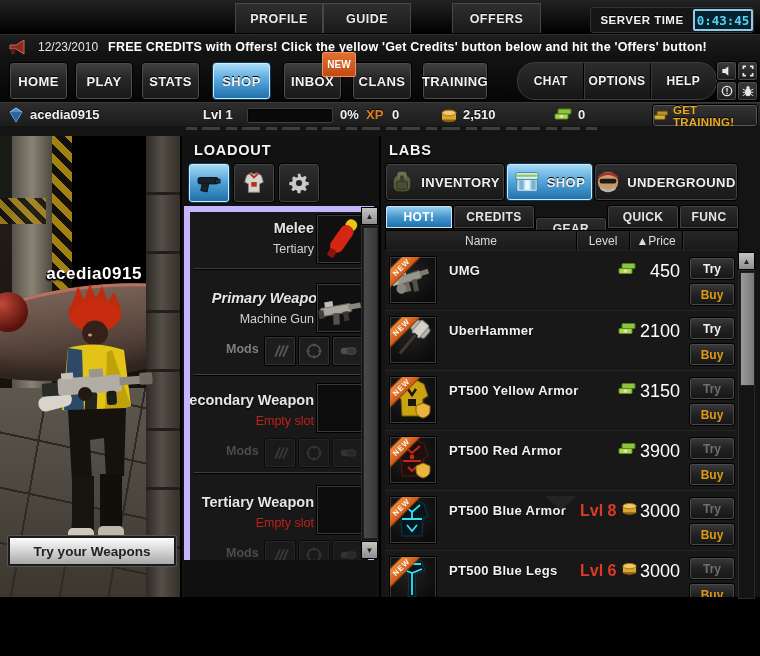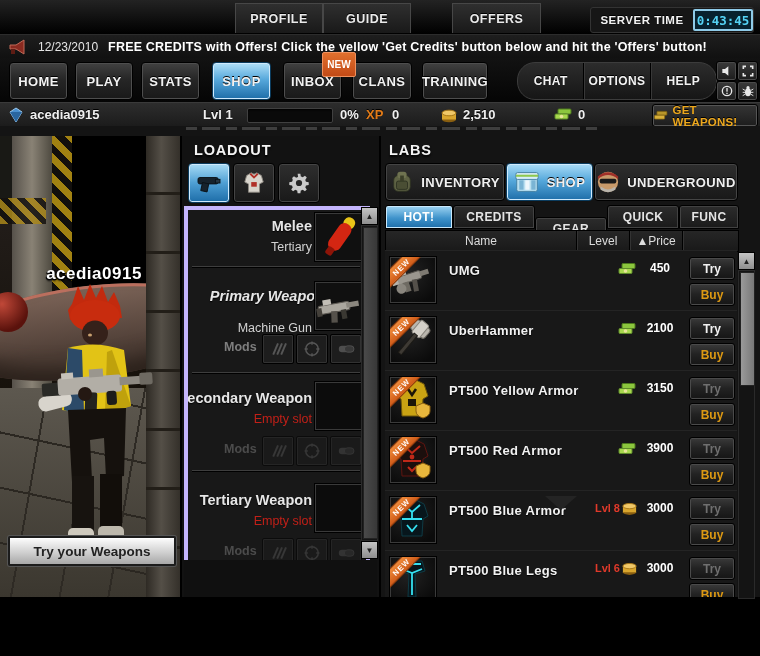--- a/index.html
+++ b/index.html
@@ -85,21 +85,21 @@
                color:#222;font-size:13.5px;font-weight:bold;display:flex;align-items:center;justify-content:center;cursor:pointer;}
 
   
   .panel-title{color:#f4f4f4;font-size:14.5px;font-weight:bold;letter-spacing:.8px;text-shadow:0 2px 2px #000;}
   .sq-tab{height:38px;border-radius:4px;background:linear-gradient(#2e2e2e,#191919);border:1px solid #000;
           box-shadow:inset 0 0 0 1px #444;display:flex;align-items:center;justify-content:center;cursor:pointer;}
   .sq-tab.active{background:linear-gradient(#a8dcf6,#4e9fd4 50%,#1d6da8);box-shadow:inset 0 0 0 1px #cfeafd;border-color:#0b3c5e;}
 
   
   .loadout{left:182px;top:0;width:197px;height:461px;background:#121212;}
-  .ld-list{left:2px;top:70px;width:178px;height:352px;background:#181818;border:4px solid #c4b5fd;overflow:hidden;}
+  .ld-list{left:2px;top:70px;width:178px;height:352px;background:#181818;border:6px solid #c4b5fd;overflow:hidden;}
   .ld-below{left:2px;top:424px;width:193px;height:37px;background:#101010;}
   .ld-title{color:#e6e6e6;font-size:14.5px;font-weight:bold;text-shadow:0 1px 1px #000;}
   .ld-item{color:#d2d2d2;font-size:12.5px;}
   .ld-empty{color:#c22018;font-size:12.5px;}
   .ld-thumb{width:48px;height:48px;background:#101010;border:1px solid #000;box-shadow:inset 0 0 0 1px #3a3a3a;}
   .ld-div{left:4px;width:168px;height:1px;background:#3e3e3e;box-shadow:0 1px 0 #000;}
   .mods-label{color:#7e7e7e;font-size:12.5px;font-weight:bold;}
   .mod-slot{width:30px;height:28px;background:#1d1d1d;border:1px solid #000;box-shadow:inset 0 0 0 1px #323232;border-radius:2px;
             display:flex;align-items:center;justify-content:center;}
   .mods-dim{opacity:.5;}
@@ -118,22 +118,22 @@
           box-shadow:inset 0 0 0 1px #424242;color:#e4e4e4;font-size:12px;font-weight:bold;letter-spacing:.4px;
           display:flex;align-items:center;justify-content:center;cursor:pointer;}
   .subtab.active{background:linear-gradient(#9ed4f2,#3f93cb 55%,#1d6da8);box-shadow:inset 0 0 0 1px #c9e8fb;color:#fff;}
   .thead{left:4px;top:94px;width:352px;height:20px;background:linear-gradient(#262626,#191919);border:1px solid #000;
          display:flex;color:#dcdcdc;font-size:12px;}
   .th{display:flex;align-items:center;justify-content:center;border-left:1px solid #000;box-shadow:inset 1px 0 0 #333;}
   .th:first-child{border-left:none;box-shadow:none;}
   .shop-list{left:4px;top:114px;width:352px;height:347px;background:#171717;overflow:hidden;}
   .shop-row{left:0;width:352px;height:60px;background:#181818;border-bottom:1px solid #000;box-shadow:inset 0 1px 0 #242424;}
   .row-name{color:#f2f2f2;font-size:13px;font-weight:bold;letter-spacing:.3px;text-shadow:0 1px 1px #000;}
-  .row-price{color:#fff;font-size:12px;font-weight:bold;text-align:center;}
-  .row-lvl{color:#e0392a;font-size:11px;font-weight:bold;text-align:right;}
+  .row-price{color:#fff;font-size:18px;font-weight:normal;text-align:right;}
+  .row-lvl{color:#e0392a;font-size:16px;font-weight:bold;text-align:left;}
   .thumb{left:4px;top:6px;width:46px;height:46px;background:radial-gradient(circle at 40% 35%,#222,#0b0b0b 80%);
          border:1px solid #000;box-shadow:inset 0 0 0 1px #3a3a3a;overflow:hidden;}
   .ribbon{position:absolute;left:-21px;top:4px;width:64px;height:12px;background:linear-gradient(#ef8a3a,#cf5a18);
           transform:rotate(-45deg);color:#fff;font-size:7.5px;font-weight:bold;letter-spacing:1px;
           display:flex;align-items:center;justify-content:center;box-shadow:0 0 0 1px #8e3c0c;}
   .tb-btn{left:304px;width:44px;height:21px;border-radius:3px;background:linear-gradient(#3a3a3a,#222 50%,#151515);
           border:1px solid #000;box-shadow:inset 0 0 0 1px #4a4a4a;display:flex;align-items:center;justify-content:center;
           font-size:12px;font-weight:bold;cursor:pointer;}
   .try-btn{color:#f0f0f0;}
   .try-off .try-btn{color:#6f6f6f;}
@@ -248,21 +248,21 @@
         </g>
       </svg>
     <span class="abs pb-txt txt" style="left:578px;top:4px;">0</span>
     <div class="abs get-credits">
       <svg width="17" height="12" viewBox="0 0 20 14">
         <g>
             <rect x="5" y="1" width="13" height="5" rx="1" fill="#b8962a" stroke="#6e5410"></rect>
             <rect x="2" y="6" width="13" height="5" rx="1" fill="#d8b03a" stroke="#8a6a14"></rect>
           </g>
         </svg>
-      <span>GET WEAPONS!</span>
+      <span>GET TRAINING!</span>
     </div>
   </div>
 
   <div class="abs stripbar"></div>
   <div class="abs ticker-ghost"></div>
 
   <div class="abs main">
 
     <div class="abs viewport">
       <div class="abs sc-wall"></div>
@@ -344,21 +344,21 @@
             <g transform="rotate(35 23 23)">
                 <rect x="18" y="1" width="11" height="11" rx="5" fill="#e8c418"></rect>
             <rect x="17" y="8" width="13" height="29" rx="6" fill="#d42612"></rect>
                 <rect x="20" y="35" width="7" height="8" rx="2" fill="#8e1408"></rect>
               </g>
             </svg>
         </div>
         <div class="abs ld-div" style="top:56px;"></div>
 
         <div class="abs ld-title txt" style="right:42px;top:78px;font-style:italic;">Primary Weapon</div>
-        <div class="abs ld-item txt" style="right:54px;top:111px;">Machine Gun</div>
+        <div class="abs ld-item txt" style="right:54px;top:100px;">Machine Gun</div>
         <div class="abs ld-thumb" style="left:126px;top:71px;">
           <svg width="48" height="48" viewBox="0 0 46 46">
             <g transform="rotate(-10 23 23)">
                 <rect x="3" y="20" width="30" height="8" rx="2" fill="#aaa69e" stroke="#5e5a54"></rect>
             <rect x="30" y="21" width="12" height="5" fill="#8a867e"></rect>
                 <rect x="8" y="15" width="8" height="5" fill="#c2beb6"></rect>
             <rect x="14" y="27" width="6" height="11" fill="#55514b" transform="rotate(8 17 32)"></rect>
             <rect x="24" y="27" width="5" height="9" fill="#3a3832"></rect>
                 <rect x="1" y="22" width="5" height="8" fill="#44403a"></rect>
               </g>

